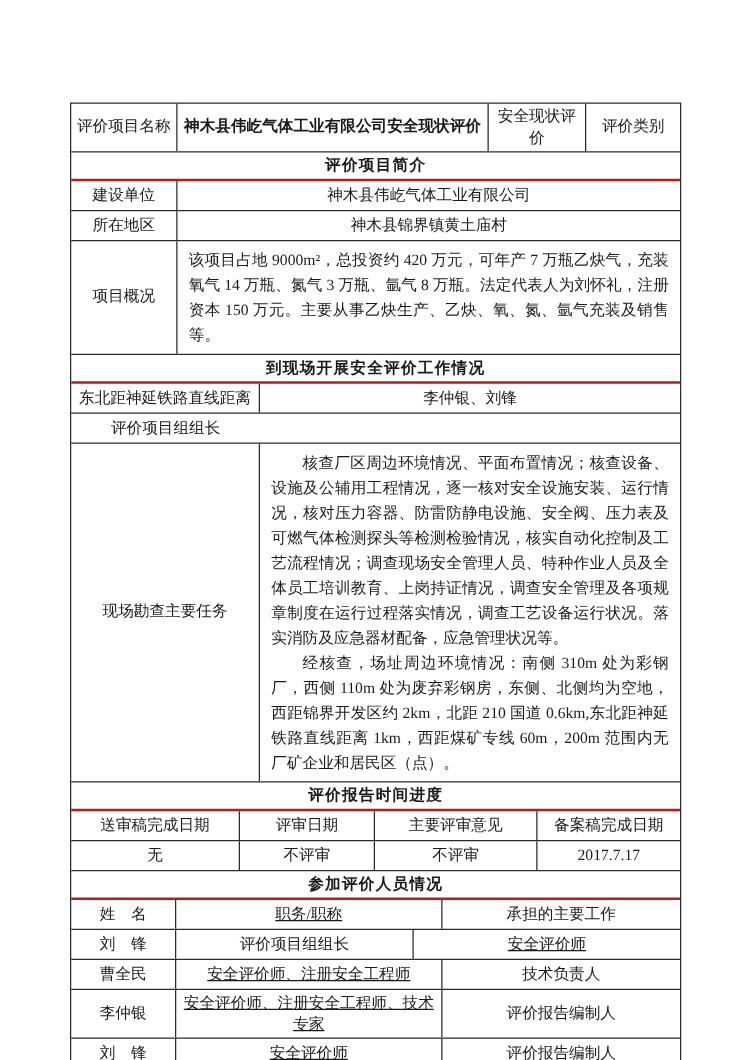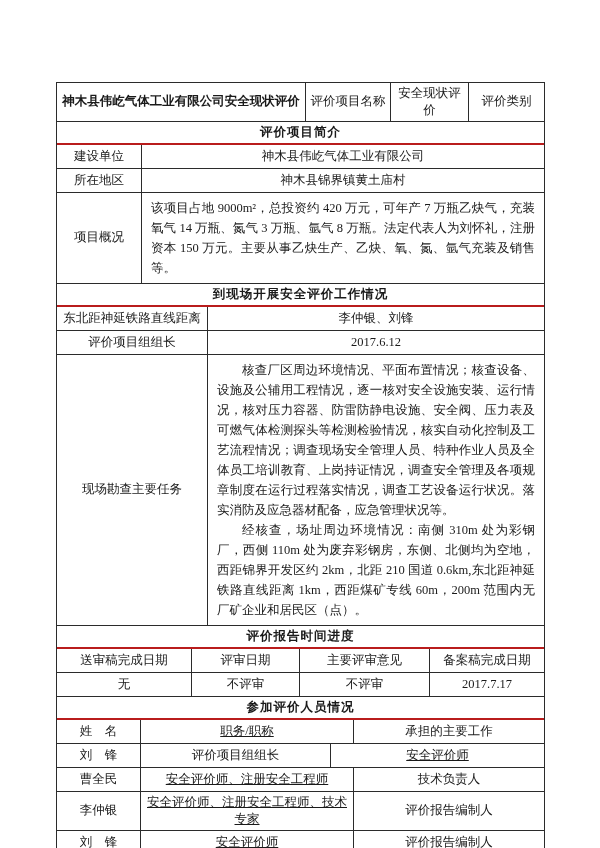--- a/index.html
+++ b/index.html
@@ -57,22 +57,22 @@
   }
   .para-cell p { text-indent: 2em; }
   .para-cell.no-indent p { text-indent: 0; }
 </style>
 </head>
 <body>
 
 <div class="form">
 
   <div class="row r-first">
+    <div class="cell w-l1">评价项目名称</div>
     <div class="cell w-main bold">神木县伟屹气体工业有限公司安全现状评价</div>
-    <div class="cell w-l1">评价项目名称</div>
     <div class="cell w-catv">安全现状评价</div>
     <div class="cell w-cat">评价类别</div>
   </div>
 
   <div class="title-row">评价项目简介</div>
 
   <div class="row">
     <div class="cell w-l1">建设单位</div>
     <div class="cell w-main">神木县伟屹气体工业有限公司</div>
   </div>
@@ -91,21 +91,20 @@
 
   <div class="title-row">到现场开展安全评价工作情况</div>
 
   <div class="row">
     <div class="cell w-l2">东北距神延铁路直线距离</div>
     <div class="cell w-main">李仲银、刘锋</div>
   </div>
 
   <div class="row">
     <div class="cell w-l2">评价项目组组长</div>
-    <div class="cell w-main">2017.6.12</div>
   </div>
 
   <div class="row">
     <div class="cell w-l2">现场勘查主要任务</div>
     <div class="cell w-main para-cell">
       <p>核查厂区周边环境情况、平面布置情况；核查设备、设施及公辅用工程情况，逐一核对安全设施安装、运行情况，核对压力容器、防雷防静电设施、安全阀、压力表及可燃气体检测探头等检测检验情况，核实自动化控制及工艺流程情况；调查现场安全管理人员、特种作业人员及全体员工培训教育、上岗持证情况，调查安全管理及各项规章制度在运行过程落实情况，调查工艺设备运行状况。落实消防及应急器材配备，应急管理状况等。</p>
       <p>经核查，场址周边环境情况：南侧 310m 处为彩钢厂，西侧 110m 处为废弃彩钢房，东侧、北侧均为空地，西距锦界开发区约 2km，北距 210 国道 0.6km,东北距神延铁路直线距离 1km，西距煤矿专线 60m，200m 范围内无厂矿企业和居民区（点）。</p>
     </div>
   </div>
 

